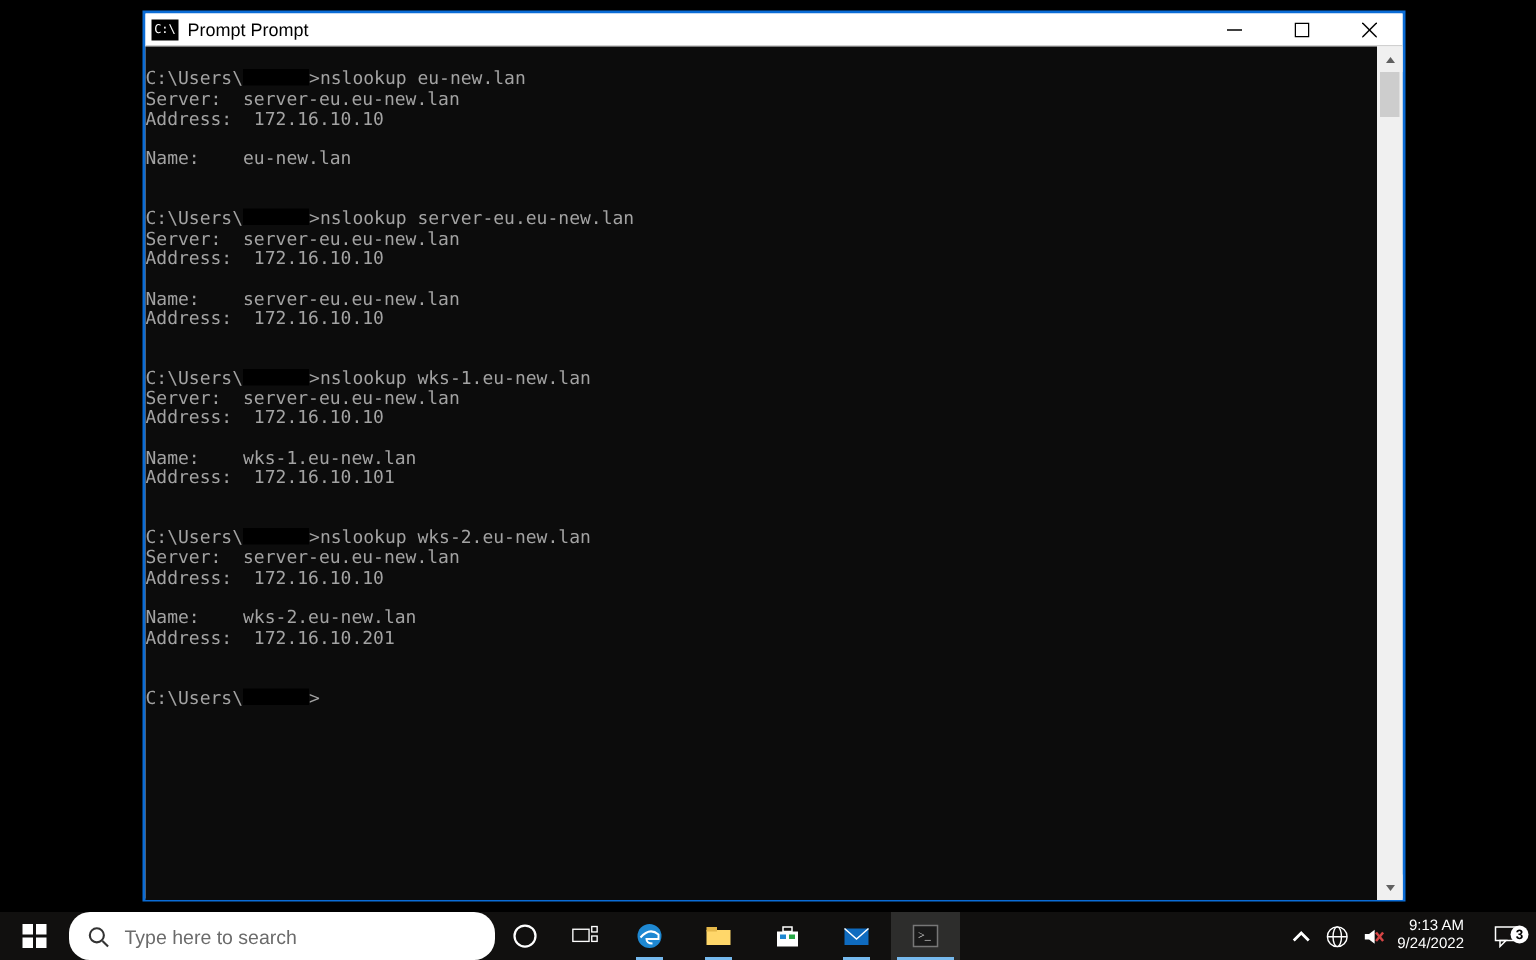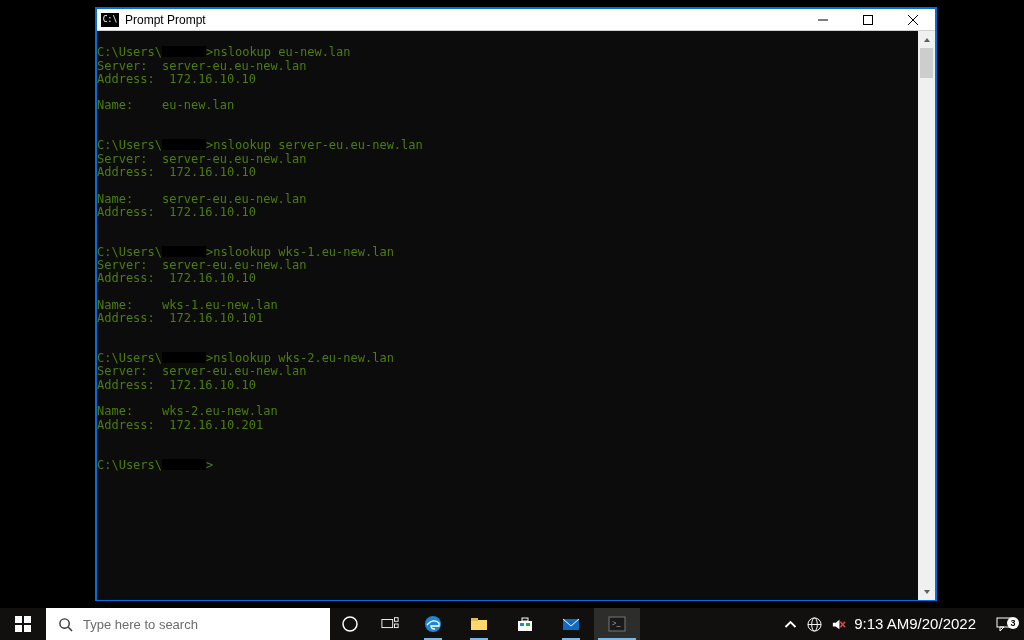--- a/index.html
+++ b/index.html
@@ -61,21 +61,21 @@
   .titlebar .ctl svg { width: 10px; height: 10px; stroke: currentColor; stroke-width: 1; fill: none; }
 
   .client-area {
     position: relative;
     height: calc(100% - 21px);
     display: flex;
   }
   .console {
     flex: 1 1 auto;
     background: #0c0c0c;
-    color: #4d7c0f;
+    color: #a3a3a3;
     font-family: Consolas, "Lucida Console", monospace;
     font-size: 12px;
     line-height: 13.3px;
     padding: 2px 0 0 0;
     white-space: pre;
     overflow: hidden;
   }
   .console .redacted {
     display: inline-block;
     width: 44px;
@@ -154,20 +154,21 @@
 
   .searchbox {
     flex: 0 0 272px;
     background: #fff;
     display: flex;
     align-items: center;
     color: #6b6b6b;
     font-size: 13px;
     padding-left: 12px;
     gap: 10px;
+    border-radius: 14px;
   }
   .searchbox svg { width: 15px; height: 15px; stroke: #333; fill: none; stroke-width: 1.5; }
 
   .task-spacer { flex: 1 1 auto; }
 
   .systray {
     display: flex;
     align-items: center;
     gap: 0;
     padding-right: 0;
@@ -175,24 +176,24 @@
   .tray-icon {
     width: 24px;
     height: 32px;
     display: flex;
     align-items: center;
     justify-content: center;
   }
   .tray-icon svg { width: 15px; height: 15px; fill: #fff; }
   .clock {
     display: flex;
-    flex-direction: row;
+    flex-direction: column;
     align-items: flex-end;
     justify-content: center;
-    font-size: 15px;
+    font-size: 10px;
     line-height: 12px;
     padding: 0 8px 0 4px;
     color: #fff;
   }
   .action-center {
     width: 40px;
     display: flex;
     align-items: center;
     justify-content: center;
     position: relative;
@@ -365,21 +366,21 @@
     </div>
     <div class="tray-icon">
       <svg viewBox="0 0 16 16">
           <polygon points="2,6 5,6 9,3 9,13 5,10 2,10" fill="#fff"></polygon>
           <line x1="10" y1="5" x2="15" y2="11" stroke="#d64545" stroke-width="1.8"></line>
           <line x1="15" y1="5" x2="10" y2="11" stroke="#d64545" stroke-width="1.8"></line>
         </svg>
     </div>
     <div class="clock">
       <span>9:13 AM</span>
-      <span>9/20/2022</span>
+      <span>9/24/2022</span>
     </div>
     <div class="action-center">
       <svg viewBox="0 0 18 18" width="18" height="18">
           <rect x="2" y="3" width="14" height="9" fill="none" stroke="#fff"></rect>
           <polygon points="5,12 5,16 9,12" fill="none" stroke="#fff"></polygon>
         </svg>
       <div class="badge">3</div>
     </div>
   </div>
 </div>

